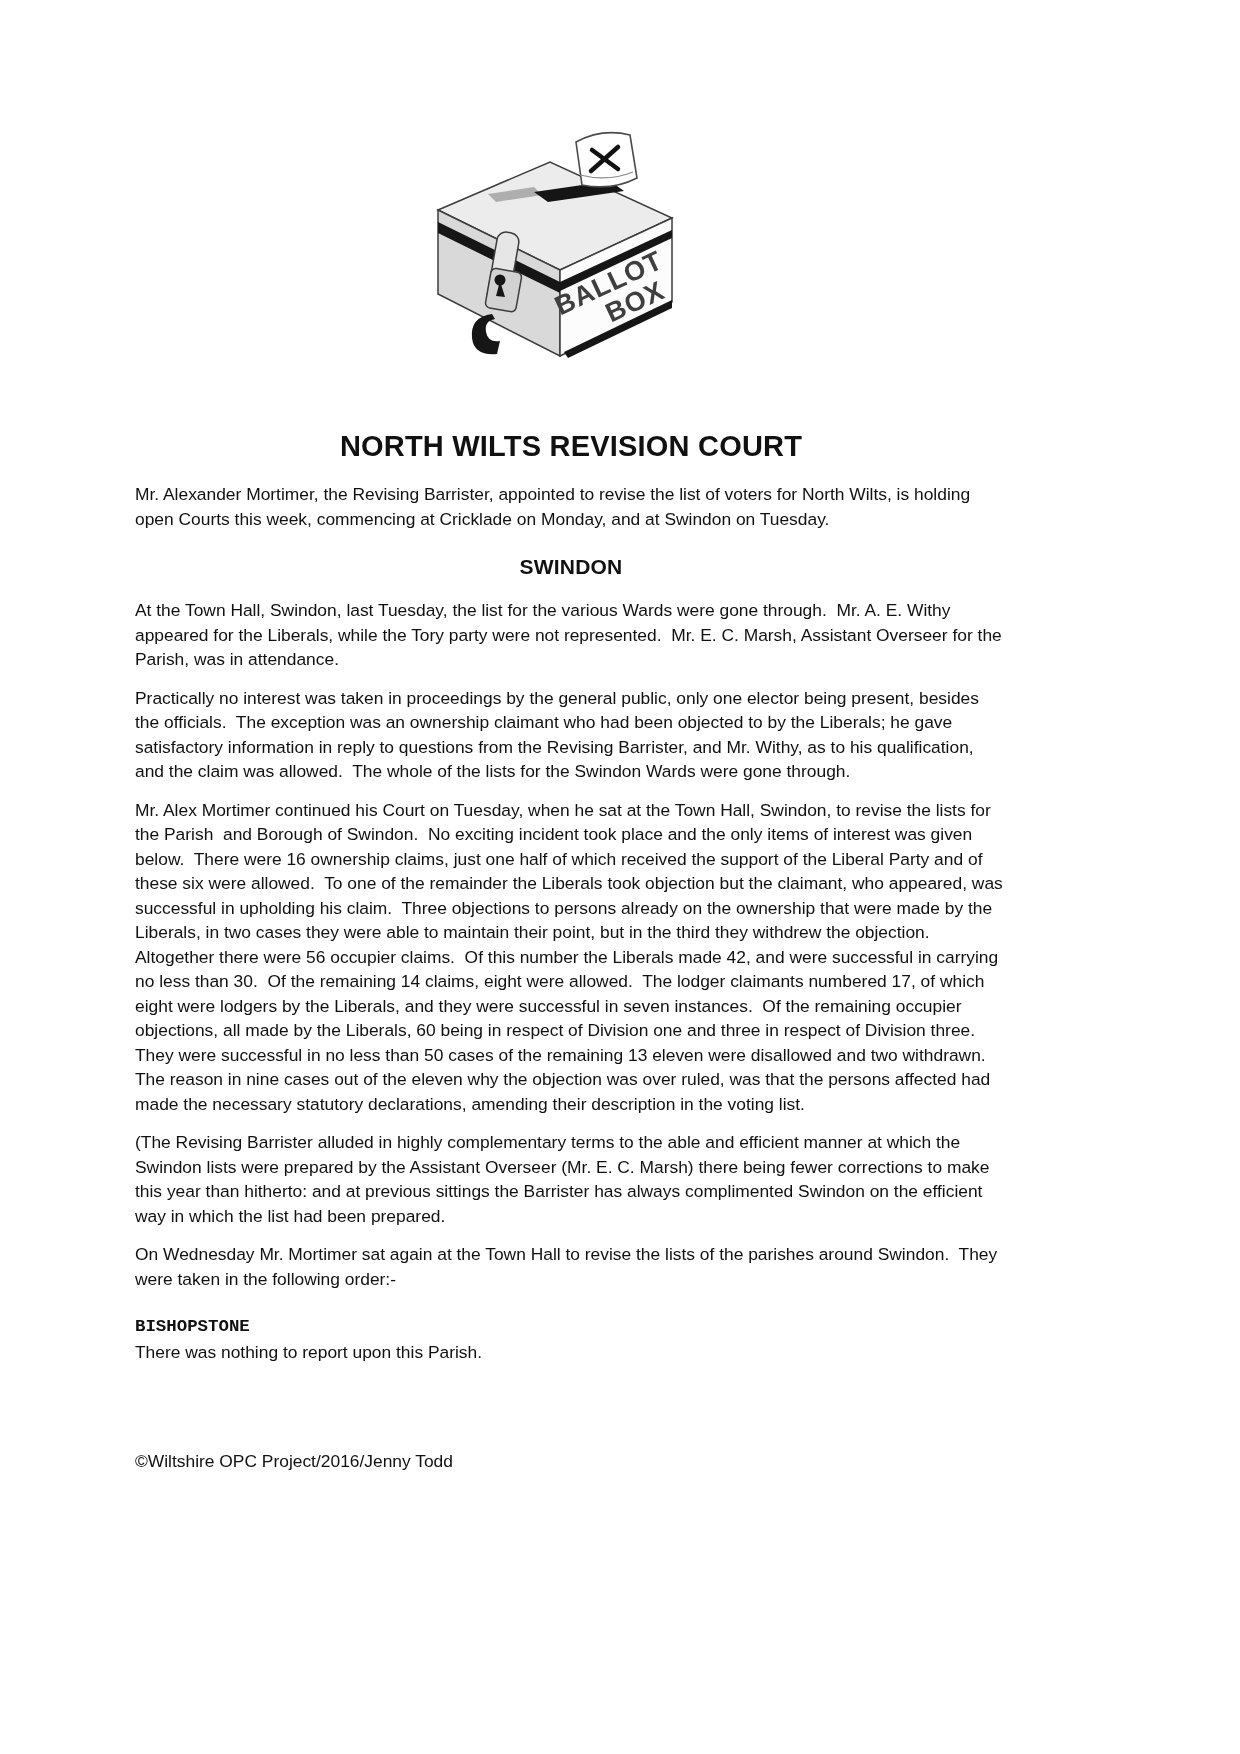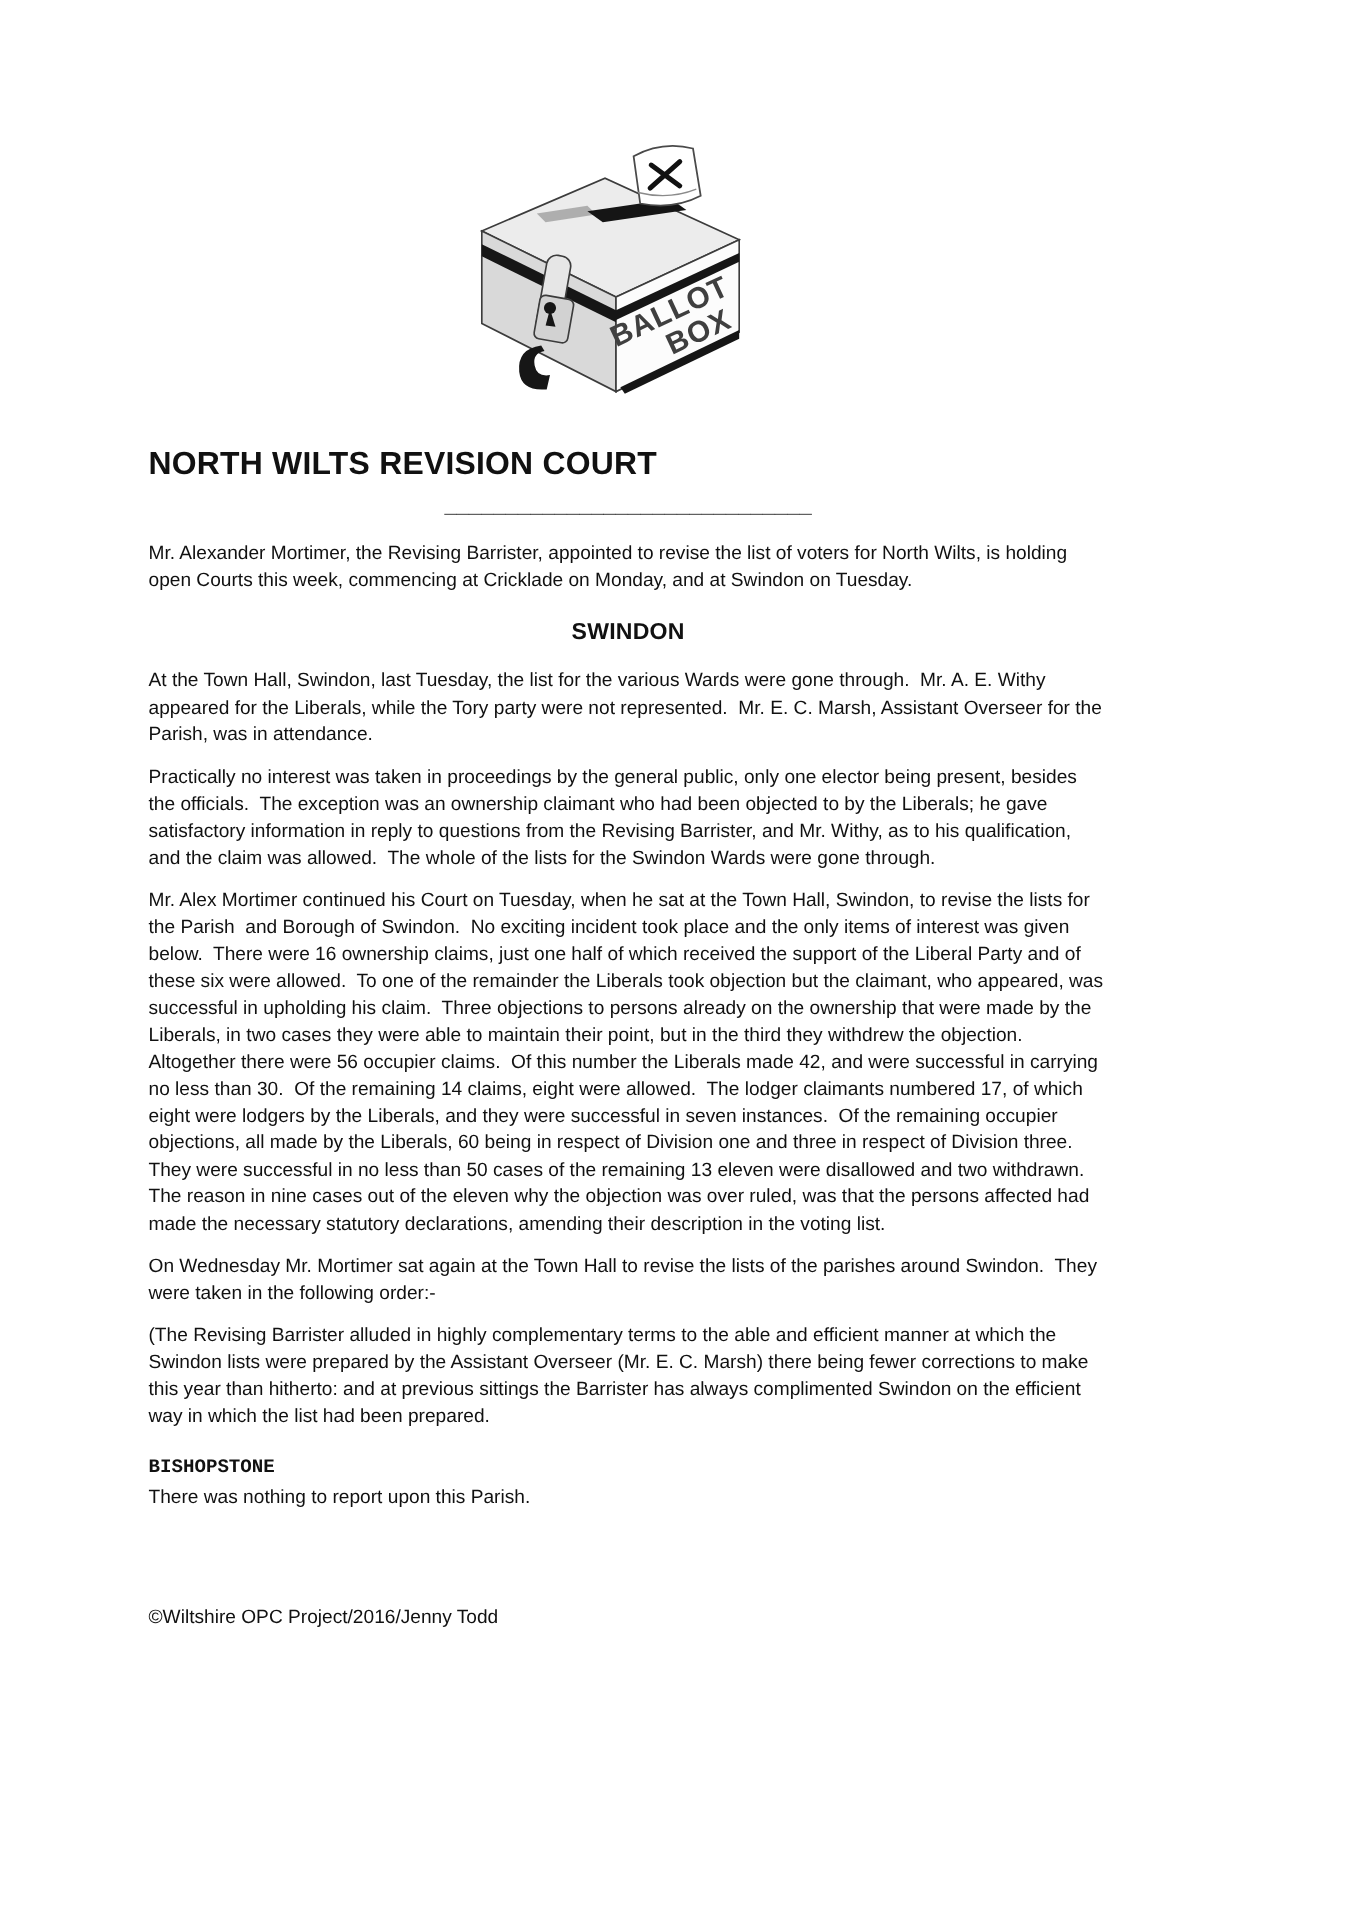--- a/index.html
+++ b/index.html
@@ -21,25 +21,25 @@
   }
 
   .content {
     margin: 0 0 0 135px;
     width: 872px;
     font-size: 17.4px;
     line-height: 24.5px;
   }
 
   h1.doc-title {
-    margin: 44px 0 0 0;
+    margin: 68px 0 0 0;
     font-size: 29px;
     line-height: 36px;
     font-weight: bold;
-    text-align: left;
+    text-align: center;
     letter-spacing: 0.2px;
   }
   .divider {
     margin: 6px 0 0 0;
     text-align: center;
     font-size: 20px;
     font-weight: bold;
     line-height: 26px;
     letter-spacing: 0px;
     white-space: nowrap;
@@ -112,30 +112,29 @@
         <rect x="62" y="104" width="22" height="74" rx="9" transform="rotate(10 73 141)" fill="#e6e6e6" stroke="#3c3c3c" stroke-width="1.5"></rect>
         <rect x="58" y="142" width="31" height="40" rx="5" transform="rotate(10 73 162)" fill="#d2d2d2" stroke="#3c3c3c" stroke-width="1.5"></rect>
         <circle cx="70" cy="152" r="5.5" fill="#161616"></circle>
         <path d="M70,153 l-4,15 l9,1 Z" fill="#161616"></path>
       </g>
     </svg>
   </div>
 
   <div class="content">
     <h1 class="doc-title">NORTH WILTS REVISION COURT</h1>
-    <div class="divider">______________________________</div>
 
     <p class="para after-heading">Mr. Alexander Mortimer, the Revising Barrister, appointed to revise the list of voters for North Wilts, is holding open Courts this week, commencing at Cricklade on Monday, and at Swindon on Tuesday.</p>
 
     <h2 class="section-heading">SWINDON</h2>
     <p class="para after-heading">At the Town Hall, Swindon, last Tuesday, the list for the various Wards were gone through.  Mr. A. E. Withy appeared for the Liberals, while the Tory party were not represented.  Mr. E. C. Marsh, Assistant Overseer for the Parish, was in attendance.</p>
     <p class="para">Practically no interest was taken in proceedings by the general public, only one elector being present, besides the officials.  The exception was an ownership claimant who had been objected to by the Liberals; he gave satisfactory information in reply to questions from the Revising Barrister, and Mr. Withy, as to his qualification, and the claim was allowed.  The whole of the lists for the Swindon Wards were gone through.</p>
     <p class="para">Mr. Alex Mortimer continued his Court on Tuesday, when he sat at the Town Hall, Swindon, to revise the lists for the Parish  and Borough of Swindon.  No exciting incident took place and the only items of interest was given below.  There were 16 ownership claims, just one half of which received the support of the Liberal Party and of these six were allowed.  To one of the remainder the Liberals took objection but the claimant, who appeared, was successful in upholding his claim.  Three objections to persons already on the ownership that were made by the Liberals, in two cases they were able to maintain their point, but in the third they withdrew the objection.  Altogether there were 56 occupier claims.  Of this number the Liberals made 42, and were successful in carrying no less than 30.  Of the remaining 14 claims, eight were allowed.  The lodger claimants numbered 17, of which eight were lodgers by the Liberals, and they were successful in seven instances.  Of the remaining occupier objections, all made by the Liberals, 60 being in respect of Division one and three in respect of Division three.  They were successful in no less than 50 cases of the remaining 13 eleven were disallowed and two withdrawn.  The reason in nine cases out of the eleven why the objection was over ruled, was that the persons affected had made the necessary statutory declarations, amending their description in the voting list.</p>
+    <p class="para">(The Revising Barrister alluded in highly complementary terms to the able and efficient manner at which the Swindon lists were prepared by the Assistant Overseer (Mr. E. C. Marsh) there being fewer corrections to make this year than hitherto: and at previous sittings the Barrister has always complimented Swindon on the efficient way in which the list had been prepared.</p>
     <p class="para">On Wednesday Mr. Mortimer sat again at the Town Hall to revise the lists of the parishes around Swindon.  They were taken in the following order:-</p>
-    <p class="para">(The Revising Barrister alluded in highly complementary terms to the able and efficient manner at which the Swindon lists were prepared by the Assistant Overseer (Mr. E. C. Marsh) there being fewer corrections to make this year than hitherto: and at previous sittings the Barrister has always complimented Swindon on the efficient way in which the list had been prepared.</p>
 
     <h3 class="subheading">BISHOPSTONE</h3>
     <p class="para tight">There was nothing to report upon this Parish.</p>
 
 
     <div class="footer">©Wiltshire OPC Project/2016/Jenny Todd</div>
   </div>
 
 </div>
 

